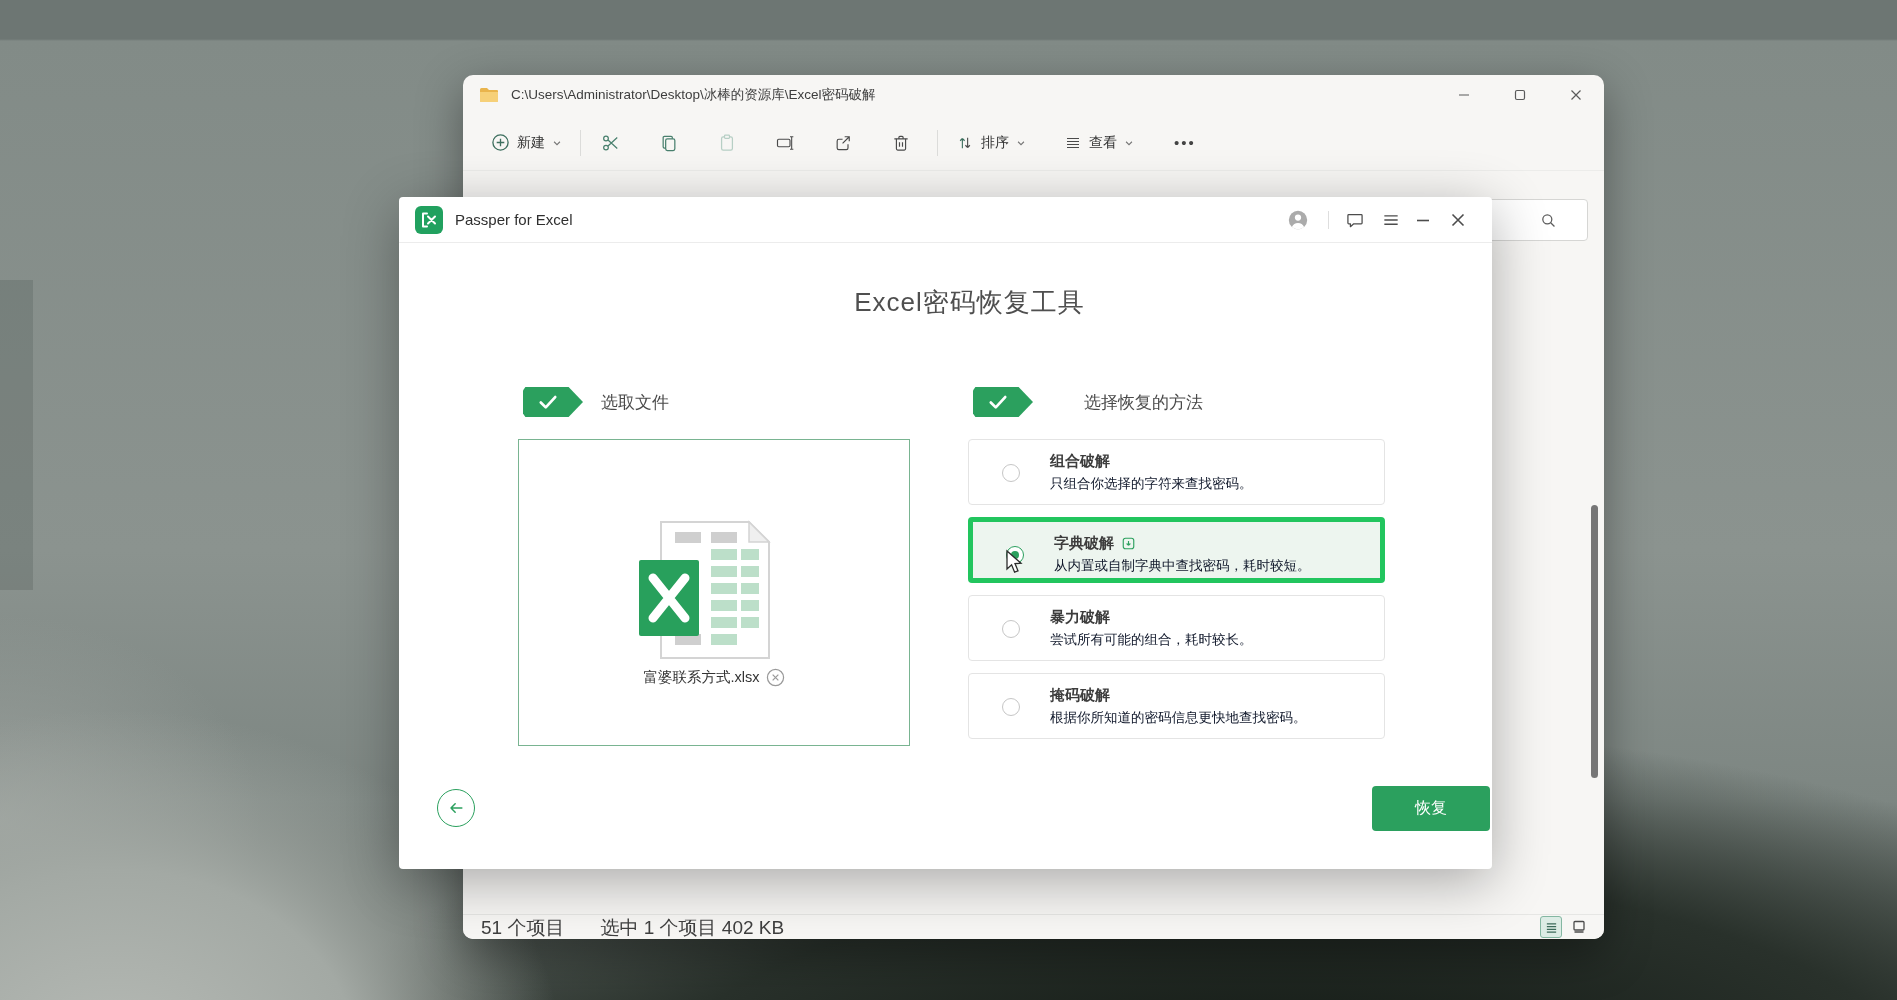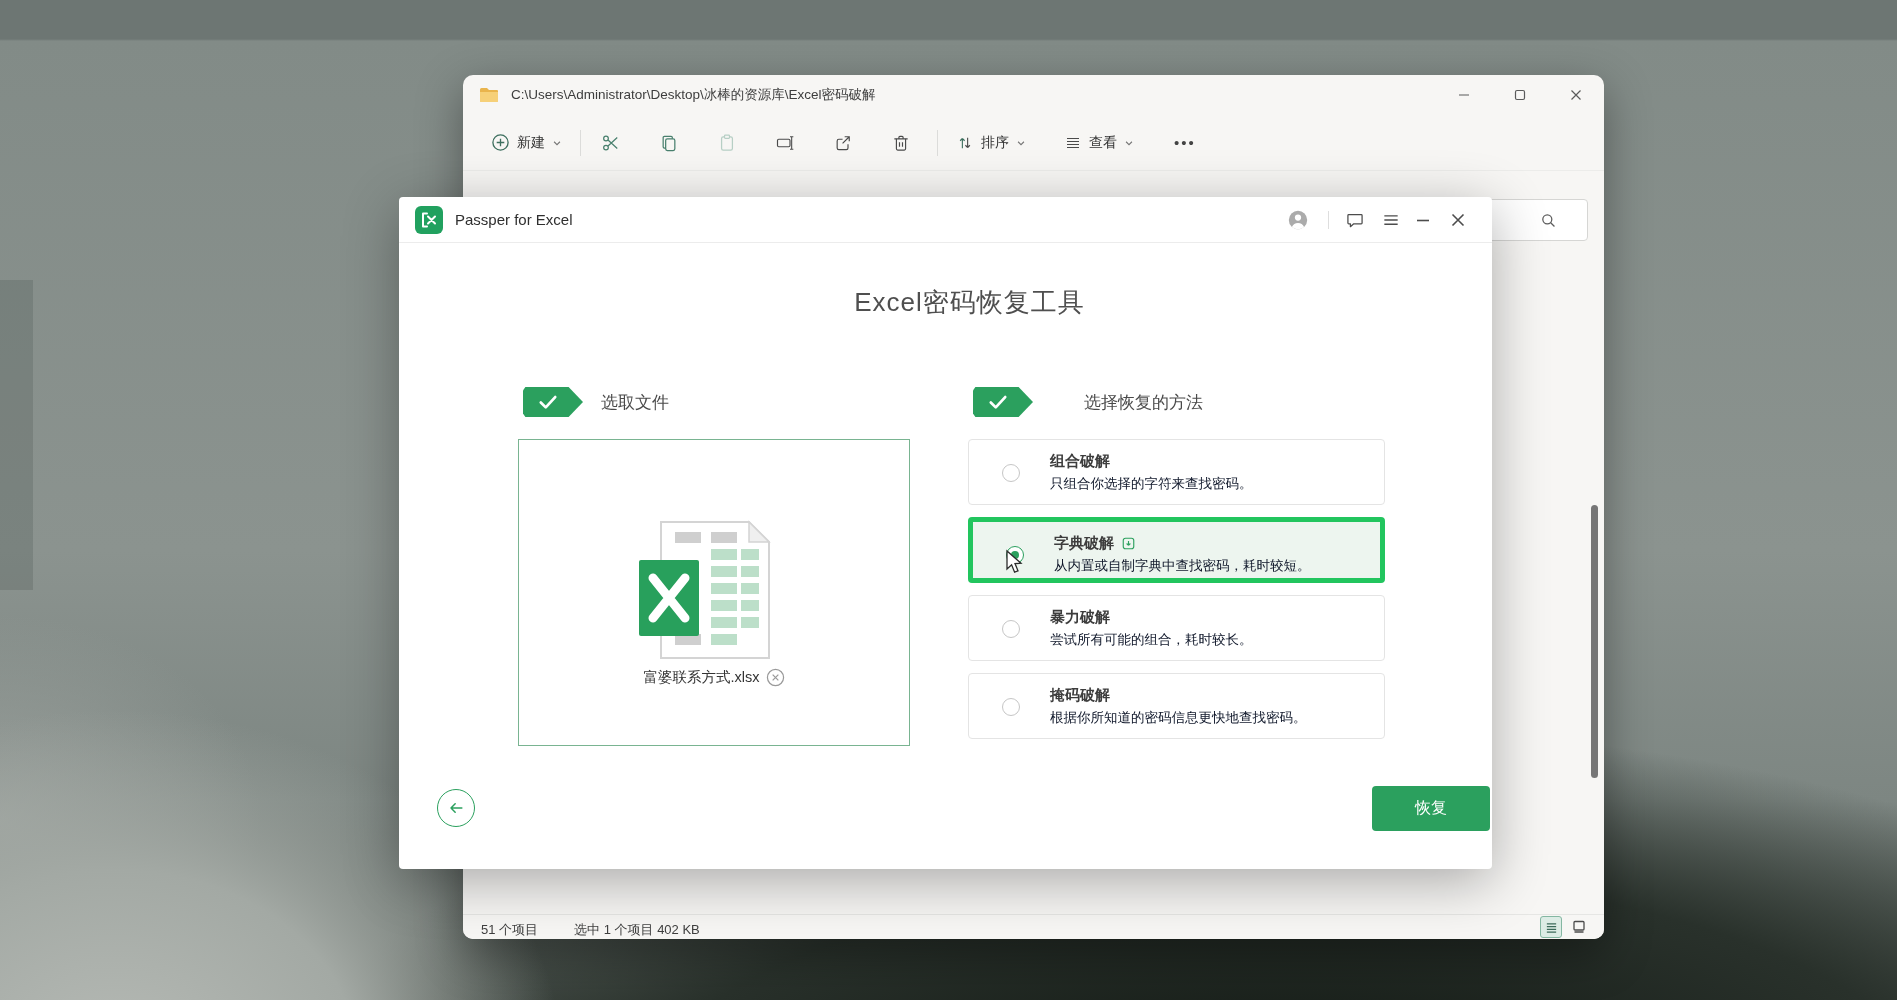--- a/index.html
+++ b/index.html
@@ -43,21 +43,21 @@
   .ex-partial-marks i { display:block; width:3px; height:7px; background:#8a8a8a; }
 
   .ex-row { position:absolute; left:0; top:806px; width:100%; height:34px; font-size:14px; color:#444; }
   .ex-row .f-icon { position:absolute; left:244px; top:7px; }
   .ex-row .f-name { position:absolute; left:272px; top:8px; }
   .ex-row .f-date { position:absolute; left:572px; top:8px; color:#5d5d5d; }
   .ex-row .f-type { position:absolute; left:788px; top:8px; color:#5d5d5d; }
   .ex-row .f-size { position:absolute; left:880px; top:8px; width:85px; text-align:right; color:#5d5d5d; }
 
   .ex-statusbar { position:absolute; left:0; bottom:0; width:100%; height:25px;
-    border-top:1px solid #e6e6e4; background:#f7f6f4; display:flex; align-items:flex-end; font-size:13px; color:#3f3f3f; }
+    border-top:1px solid #e6e6e4; background:#f7f6f4; display:flex; align-items:flex-start; font-size:19px; color:#3f3f3f; }
   .st-count { margin-left:18px; }
   .st-sel { margin-left:36px; }
   .st-views { position:absolute; right:14px; top:1px; display:flex; gap:6px; }
   .st-view { width:22px; height:22px; display:flex; align-items:center; justify-content:center; border-radius:3px; }
   .st-view.active { background:#dcece5; border:1px solid #84b7a2; }
 
   .ex-scrollbar { position:absolute; right:6px; top:430px; width:7px; height:273px; background:#767676; border-radius:4px; }
 
   
   .dialog { position:absolute; left:399px; top:197px; width:1093px; height:672px;

